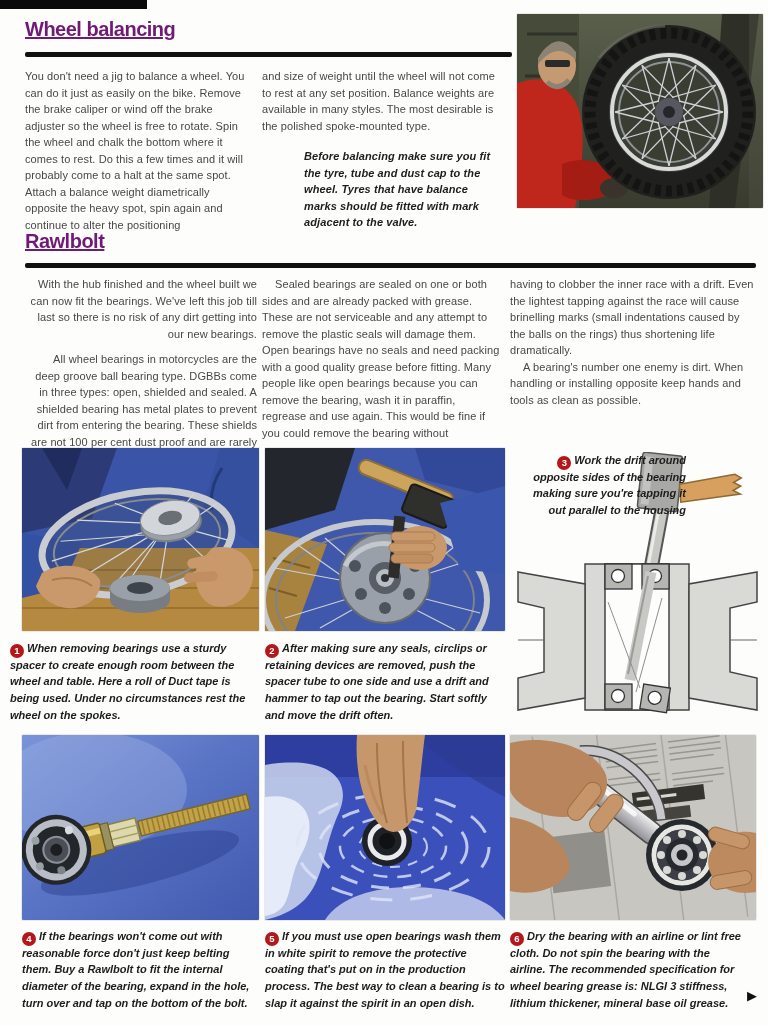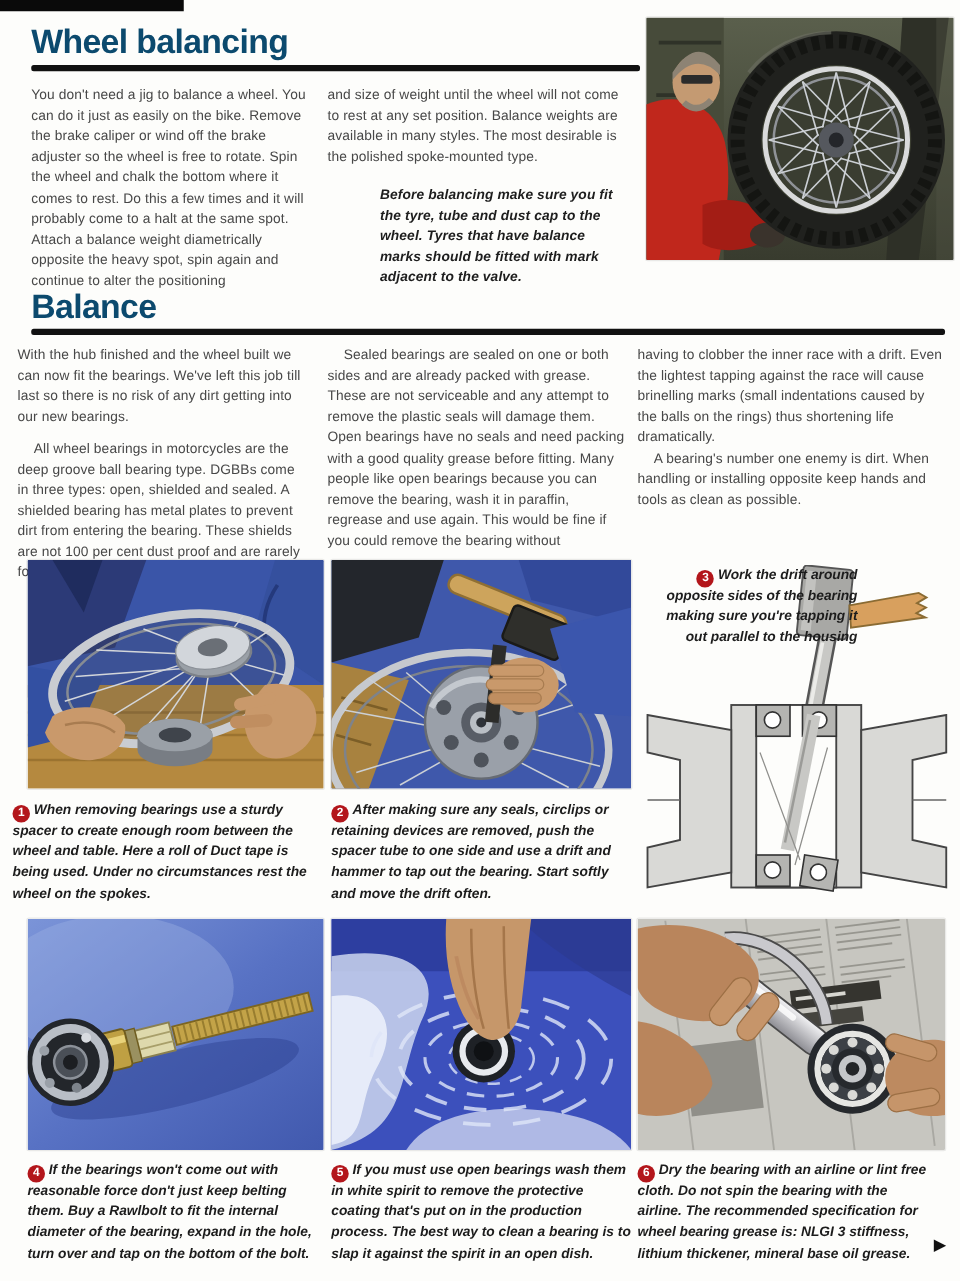--- a/index.html
+++ b/index.html
@@ -4,21 +4,21 @@
 <style>
   html,body{margin:0;padding:0;background:#e8e8e6;}
   #page{
     position:relative;width:768px;height:1025px;margin:0 auto;
     background:#fdfdfb;overflow:hidden;
     font-family:"Liberation Sans", sans-serif;color:#474747;
   }
   .abs{position:absolute;}
   .edge-mark{background:#0a0a0a;}
   h1.sec-title{
-    margin:0;font-size:27px;font-weight:bold;letter-spacing:-0.5px;color:#0c4a6e;
+    margin:0;font-size:20px;font-weight:bold;letter-spacing:-0.5px;color:#701a75;text-decoration:underline;
   }
   .rule{background:#111;height:5px;border-radius:2px;}
   .col p{margin:0 0 9px 0;font-size:11px;line-height:1.5;letter-spacing:.1px;}
   .col p.indent{text-indent:13px;margin-bottom:0;}
   .col p:last-child{margin-bottom:0;}
   .note{font-weight:bold;font-style:italic;color:#1d1d1d;}
   .caption{font-size:11px;line-height:1.52;font-weight:bold;font-style:italic;color:#1c1c1c;}
   .badge{
     display:inline-flex;align-items:center;justify-content:center;
     width:14px;height:14px;border-radius:50%;background:#b3161b;color:#fff;
@@ -123,24 +123,24 @@
             <line x1="152" y1="44" x2="163" y2="88"></line>
             <line x1="152" y1="44" x2="141" y2="88"></line>
           </g>
       </g>
       <circle cx="152" cy="98" r="14" fill="#55585e"></circle>
       <circle cx="152" cy="98" r="6" fill="#24262a"></circle>
       <path d="M82,44 A86,86 0 0,1 148,12" stroke="#6c6e62" stroke-width="3" fill="none" opacity=".6"></path>
     </svg>
   </div>
 
-  <h1 class="abs sec-title" style="left:25px;top:230px;">Balance</h1>
+  <h1 class="abs sec-title" style="left:25px;top:230px;">Rawlbolt</h1>
   <div class="abs rule" style="left:25px;top:263px;width:731px;"></div>
 
-  <div class="abs col" style="left:14px;top:276px;width:228px;">
+  <div class="abs col" style="left:29px;top:276px;width:228px;text-align:right;">
     <p>With the hub finished and the wheel built we can now fit the bearings. We've left this job till last so there is no risk of any dirt getting into our new bearings.</p>
     <p class="indent">All wheel bearings in motorcycles are the deep groove ball bearing type. DGBBs come in three types: open, shielded and sealed. A shielded bearing has metal plates to prevent dirt from entering the bearing. These shields are not 100 per cent dust proof and are rarely found in motorcycle wheels. Much more</p>
   </div>
   <div class="abs col" style="left:262px;top:276px;width:238px;">
     <p class="indent">Sealed bearings are sealed on one or both sides and are already packed with grease. These are not serviceable and any attempt to remove the plastic seals will damage them. Open bearings have no seals and need packing with a good quality grease before fitting. Many people like open bearings because you can remove the bearing, wash it in paraffin, regrease and use again. This would be fine if you could remove the bearing without</p>
   </div>
   <div class="abs col" style="left:510px;top:276px;width:246px;">
     <p style="margin-bottom:0;">having to clobber the inner race with a drift. Even the lightest tapping against the race will cause brinelling marks (small indentations caused by the balls on the rings) thus shortening life dramatically.</p>
     <p class="indent">A bearing's number one enemy is dirt. When handling or installing opposite keep hands and tools as clean as possible.</p>
   </div>

